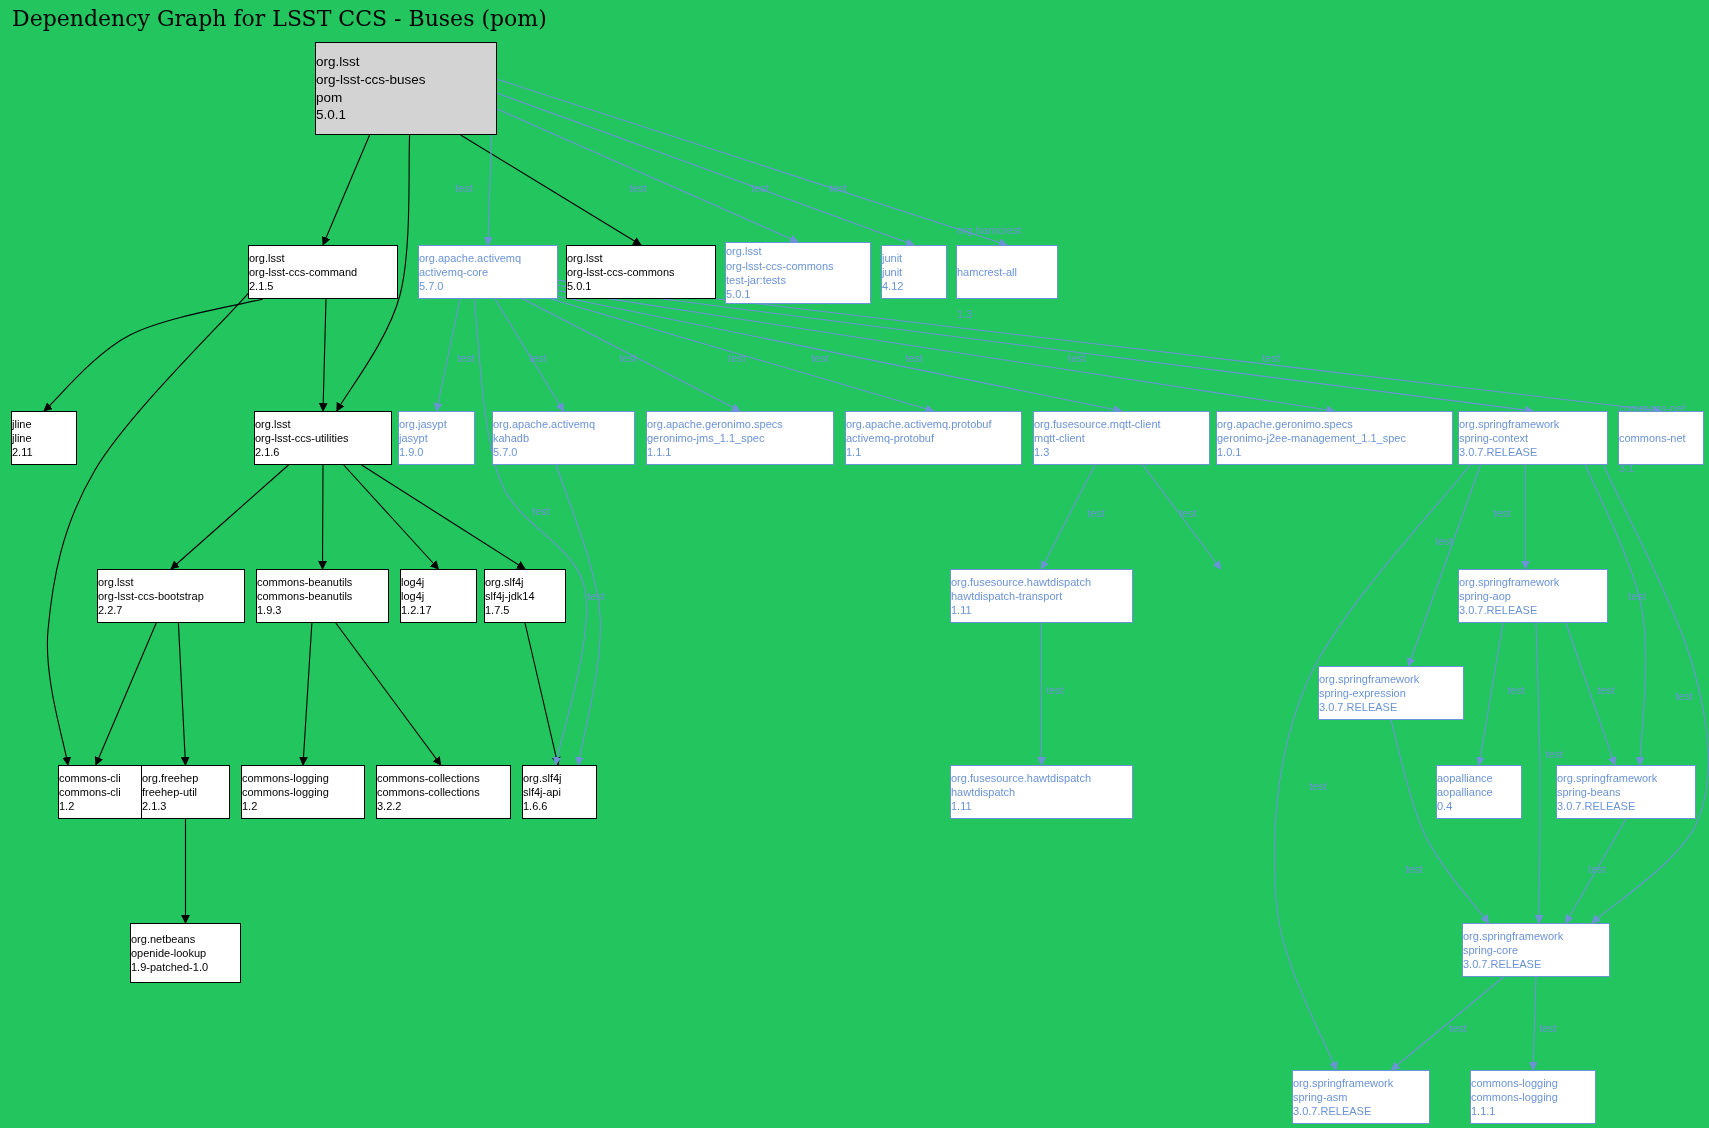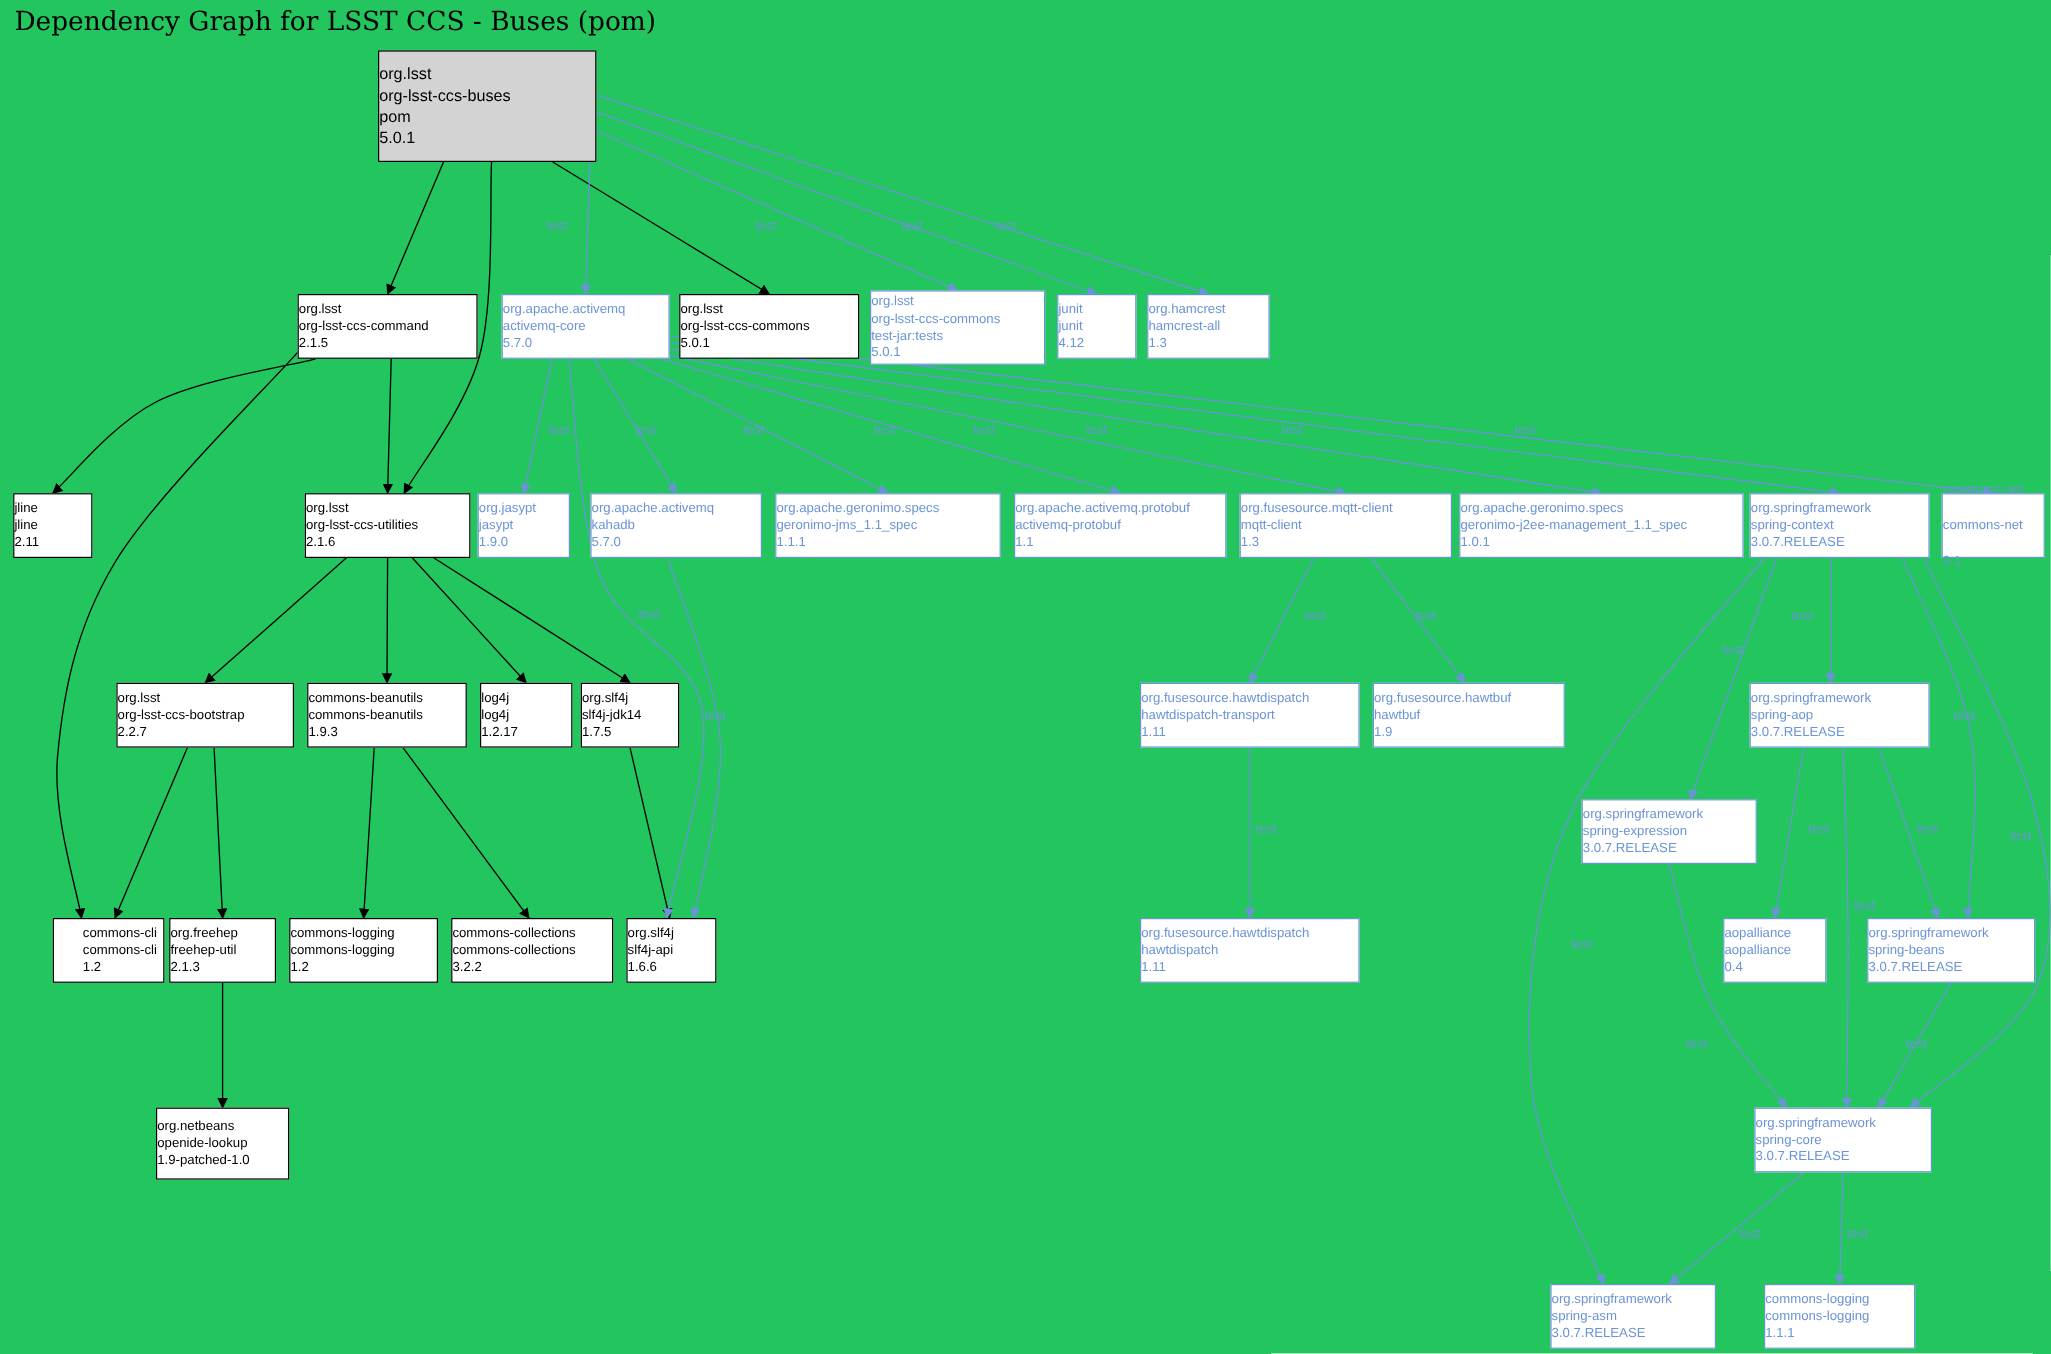--- a/index.html
+++ b/index.html
@@ -156,21 +156,21 @@
         <div>org.lsst</div>
         <div>org-lsst-ccs-commons</div>
         <div>test-jar:tests</div>
         <div>5.0.1</div>
       </div>
       <div class="node blue" style="left: 881px; top: 245px; width: 66px; height: 54px;">
         <div>junit</div>
         <div>junit</div>
         <div>4.12</div>
       </div>
-      <div class="node blue" style="left: 956px; top: 245px; width: 102px; height: 54px;">
+      <div class="node blue" style="left: 956px; top: 245px; width: 102px; height: 54px; gap: 28px;">
         <div>org.hamcrest</div>
         <div>hamcrest-all</div>
         <div>1.3</div>
       </div>
       <div class="node black" style="left: 11px; top: 411px; width: 66px; height: 54px;">
         <div>jline</div>
         <div>jline</div>
         <div>2.11</div>
       </div>
       <div class="node black" style="left: 254px; top: 411px; width: 138px; height: 54px;">
@@ -236,36 +236,31 @@
       <div class="node black" style="left: 484px; top: 569px; width: 82px; height: 54px;">
         <div>org.slf4j</div>
         <div>slf4j-jdk14</div>
         <div>1.7.5</div>
       </div>
       <div class="node blue" style="left: 950px; top: 569px; width: 183px; height: 54px;">
         <div>org.fusesource.hawtdispatch</div>
         <div>hawtdispatch-transport</div>
         <div>1.11</div>
       </div>
-      <div class="node blue" style="left: 1144px; top: 569px; width: 160px; height: 54px;">
-        <div>org.fusesource.hawtbuf</div>
-        <div>hawtbuf</div>
-        <div>1.9</div>
-      </div>
       <div class="node blue" style="left: 1458px; top: 569px; width: 150px; height: 54px;">
         <div>org.springframework</div>
         <div>spring-aop</div>
         <div>3.0.7.RELEASE</div>
       </div>
       <div class="node blue" style="left: 1318px; top: 666px; width: 146px; height: 54px;">
         <div>org.springframework</div>
         <div>spring-expression</div>
         <div>3.0.7.RELEASE</div>
       </div>
-      <div class="node black" style="left: 44px; top: 765px; width: 93px; height: 54px; padding-left: 24px;">
+      <div class="node black" style="left: 58px; top: 765px; width: 93px; height: 54px;">
         <div>commons-cli</div>
         <div>commons-cli</div>
         <div>1.2</div>
       </div>
       <div class="node black" style="left: 141px; top: 765px; width: 89px; height: 54px;">
         <div>org.freehep</div>
         <div>freehep-util</div>
         <div>2.1.3</div>
       </div>
       <div class="node black" style="left: 241px; top: 765px; width: 124px; height: 54px;">

